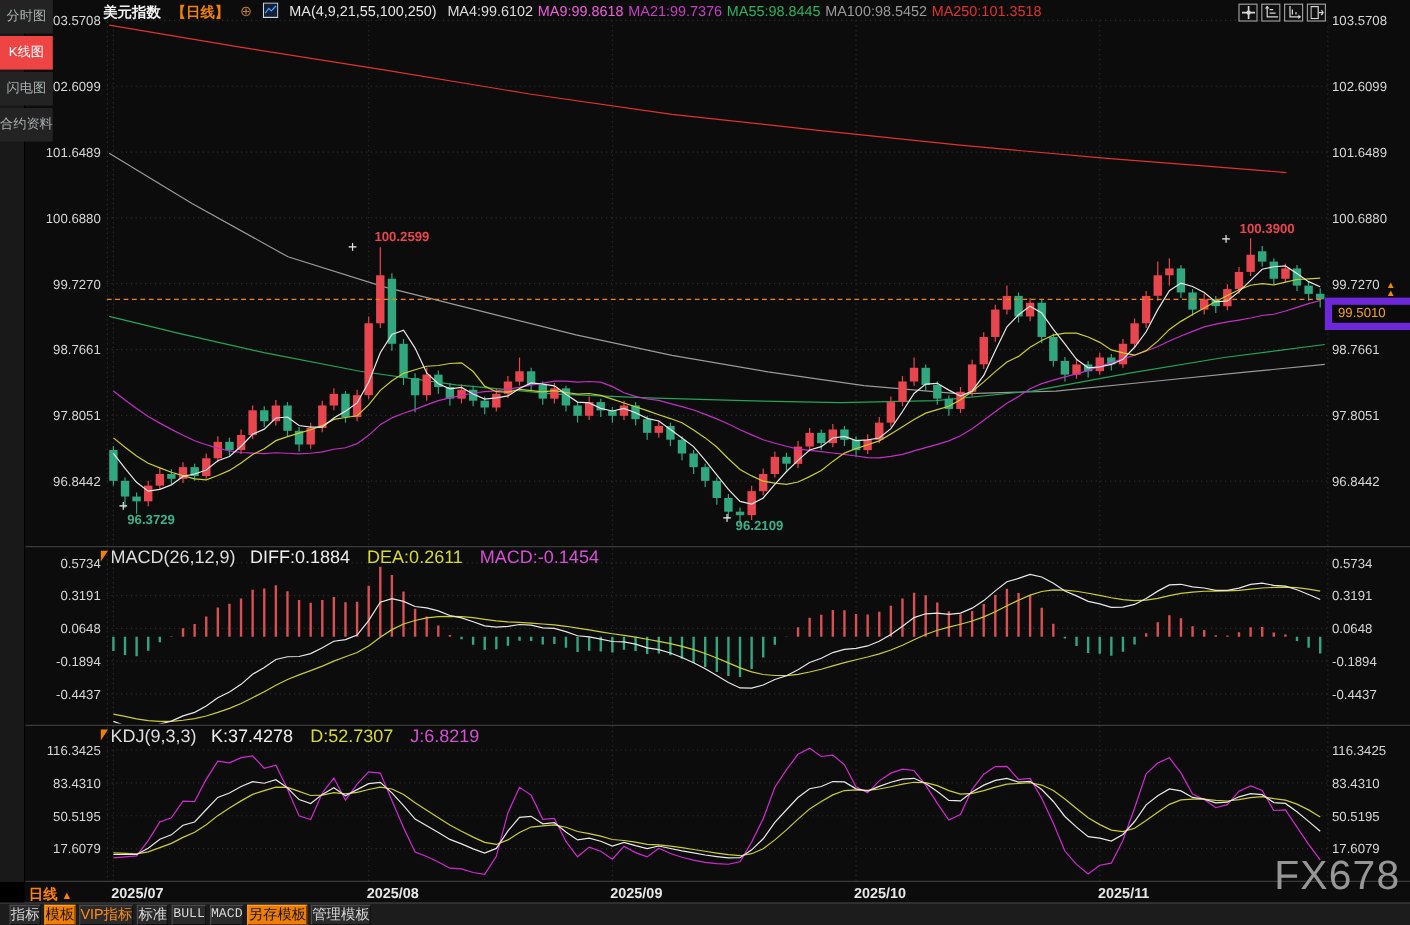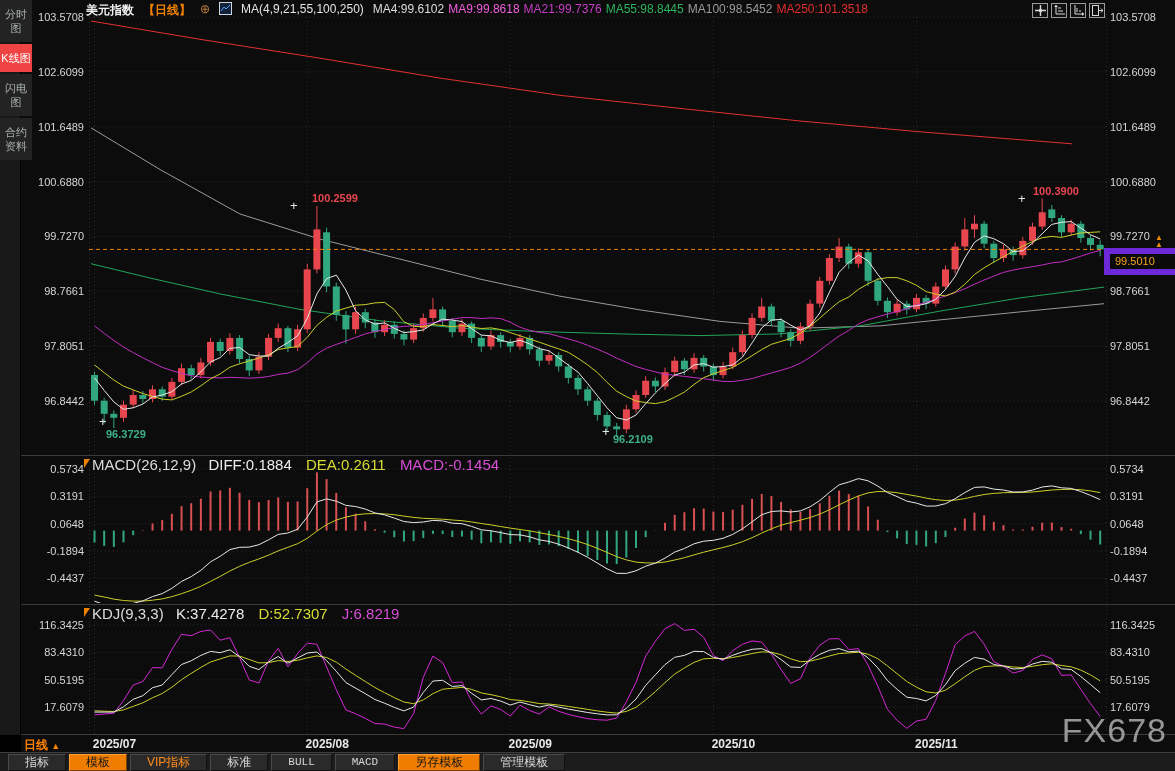--- a/index.html
+++ b/index.html
@@ -1,20 +1,20 @@
 <!DOCTYPE html>
 <html><head>
 <meta charset="utf-8">
 <style>
   html,body{margin:0;padding:0;background:#000;}
   .app{position:relative;width:1175px;height:771px;background:#0c0c0c;overflow:hidden;
        font-family:"Liberation Sans",sans-serif;color:#ddd;}
   
   .sidebar{position:absolute;left:0;top:0;width:20px;height:752px;background:#191919;border-right:1px solid #000;z-index:6;}
-  .side-tab{width:32px;box-sizing:border-box;text-align:center;color:#a9b0b0;font-size:11px;line-height:14px;
+  .side-tab{width:44px;box-sizing:border-box;text-align:center;color:#a9b0b0;font-size:11px;line-height:14px;
             padding:7px 0;margin-bottom:2px;background:#232323;cursor:pointer;word-break:break-all;}
   .side-tab.active{background:#ef4444;color:#fff;}
   
   .header{position:absolute;left:86px;top:2px;height:16px;display:flex;gap:9px;align-items:flex-start;
           font-size:12px;white-space:nowrap;z-index:5;}
   .title{color:#f0f0f0;font-weight:bold;}
   .period-tag{color:#f08200;font-weight:bold;}
   .oplus{color:#bb7d3c;font-size:12px;}
   .chart-style-ic{display:inline-block;}
   .ma-set{color:#e4e4e4;}
@@ -34,21 +34,21 @@
   
   .price-box{position:absolute;left:1104px;top:248px;width:60px;height:15px;border:6px solid #6d28d9;background:#0a0a0a;
              color:#f5a31d;font-size:11px;line-height:15px;padding-left:5px;z-index:5;}
   .price-arrow{position:absolute;left:1155px;top:234px;color:#f08c00;font-size:8px;line-height:7px;text-align:center;z-index:5;}
   
   .period{position:absolute;left:24px;top:737px;color:#ff8200;font-weight:bold;font-size:12px;z-index:5;cursor:pointer;text-align:right;}
   .period .ar{font-size:9px;}
   .corner{position:absolute;left:0;top:735px;width:20px;height:17px;background:#000;z-index:7;}
   .toolbar{position:absolute;left:0;top:752px;width:1175px;height:19px;background:#1c1c1c;border-top:1px solid #3f3f3f;
            display:flex;align-items:center;padding-left:8px;gap:3px;box-sizing:border-box;z-index:6;}
-  .tb{font-size:12px;padding:0 16px;color:#d8d8d8;background:#2a2a2a;border:1px solid #4a4a4a;
+  .tb{font-size:12px;padding:0 0;color:#d8d8d8;background:#2a2a2a;border:1px solid #4a4a4a;
       border-bottom-color:#101010;border-right-color:#101010;line-height:15px;cursor:pointer;}
   .tb.active{background:#ef7d00;color:#161616;border-color:#ffa133;border-bottom-color:#7a4000;border-right-color:#7a4000;}
   .tb.vip{color:#ff8c1a;}
   .tb.mono{font-family:"Liberation Mono",monospace;font-size:11px;}
   .watermark{position:absolute;right:8px;bottom:21px;font-size:34px;color:#a6a6a6;letter-spacing:1px;opacity:.9;z-index:8;}
   svg text{font-family:"Liberation Sans",sans-serif;}
 </style>
 </head>
 <body>
 

